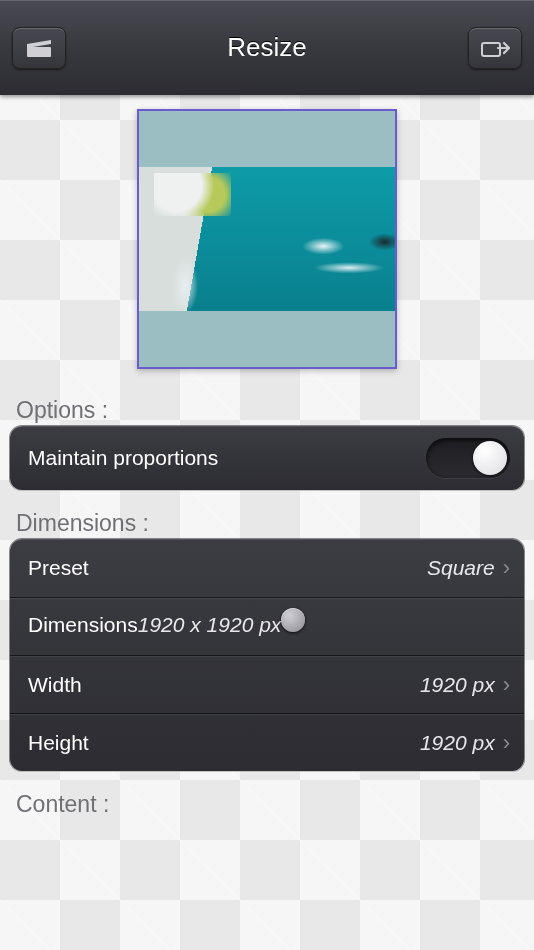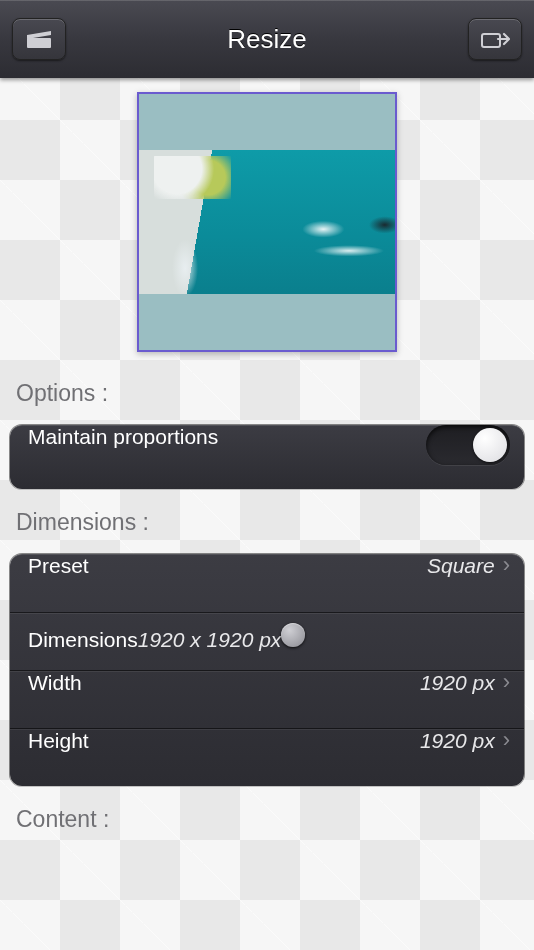--- a/index.html
+++ b/index.html
@@ -8,21 +8,21 @@
 body {
   background: #e8e8e8;
   background-image:
     linear-gradient(45deg, rgba(255,255,255,.6) 25%, transparent 25%, transparent 75%, rgba(255,255,255,.6) 75%),
     linear-gradient(45deg, rgba(255,255,255,.6) 25%, transparent 25%, transparent 75%, rgba(255,255,255,.6) 75%);
   background-size: 120px 120px;
   background-position: 0 0, 60px 60px;
 }
 
 .navbar {
-  height: 78px;
+  height: 95px;
   background: linear-gradient(#4a4a52, #38383f 50%, #2c2c32);
   display: flex; align-items: center; justify-content: space-between;
   padding: 0 12px;
   box-shadow: 0 2px 4px rgba(0,0,0,.4), inset 0 1px 0 rgba(255,255,255,.15);
 }
 .nav-btn {
   width: 54px; height: 42px;
   background: linear-gradient(#484850, #35353b);
   border: 1px solid #222; border-radius: 8px;
   box-shadow: inset 0 1px 0 rgba(255,255,255,.2), 0 1px 2px rgba(0,0,0,.5);
@@ -59,32 +59,32 @@
     linear-gradient(180deg, #0e9ba8 0%, #0b8b99 60%, #0a7f8d 100%);
   position: relative;
 }
 .preview .img::before{
   content:""; position:absolute; left:6%; top:4%; width:30%; height:30%;
   background: radial-gradient(circle at 30% 30%, #eef1f0 0 40%, transparent 60%),
               radial-gradient(circle at 70% 50%, #b7c95a 0 30%, transparent 55%);
   filter: blur(.3px);
 }
 
-.section-label { color: #707074; font-size: 23px; font-weight: 500; padding: 6px 16px 18px; }
+.section-label { color: #707074; font-size: 23px; font-weight: 500; padding: 6px 16px 2px; }
 
 .panel {
   margin: 0 10px 14px;
   border-radius: 12px;
   background: linear-gradient(#3c3c43, #2c2c32);
   box-shadow: inset 0 1px 0 rgba(255,255,255,.12), 0 1px 0 rgba(255,255,255,.5), 0 0 0 1px rgba(0,0,0,.45);
   overflow: hidden;
 }
 
 .row {
-  display: flex; 
+  display: flex; align-items: center;
   padding: 0 14px 0 18px;
   min-height: 58px;
   border-top: 1px solid rgba(0,0,0,.55);
   box-shadow: inset 0 1px 0 rgba(255,255,255,.07);
   color: #fff;
   font-size: 21px;
 }
 .row:first-child { border-top: none; box-shadow: none; }
 .row .label { flex: 0 0 auto; font-weight: 400; }
 .row .spacer { flex: 1; }

